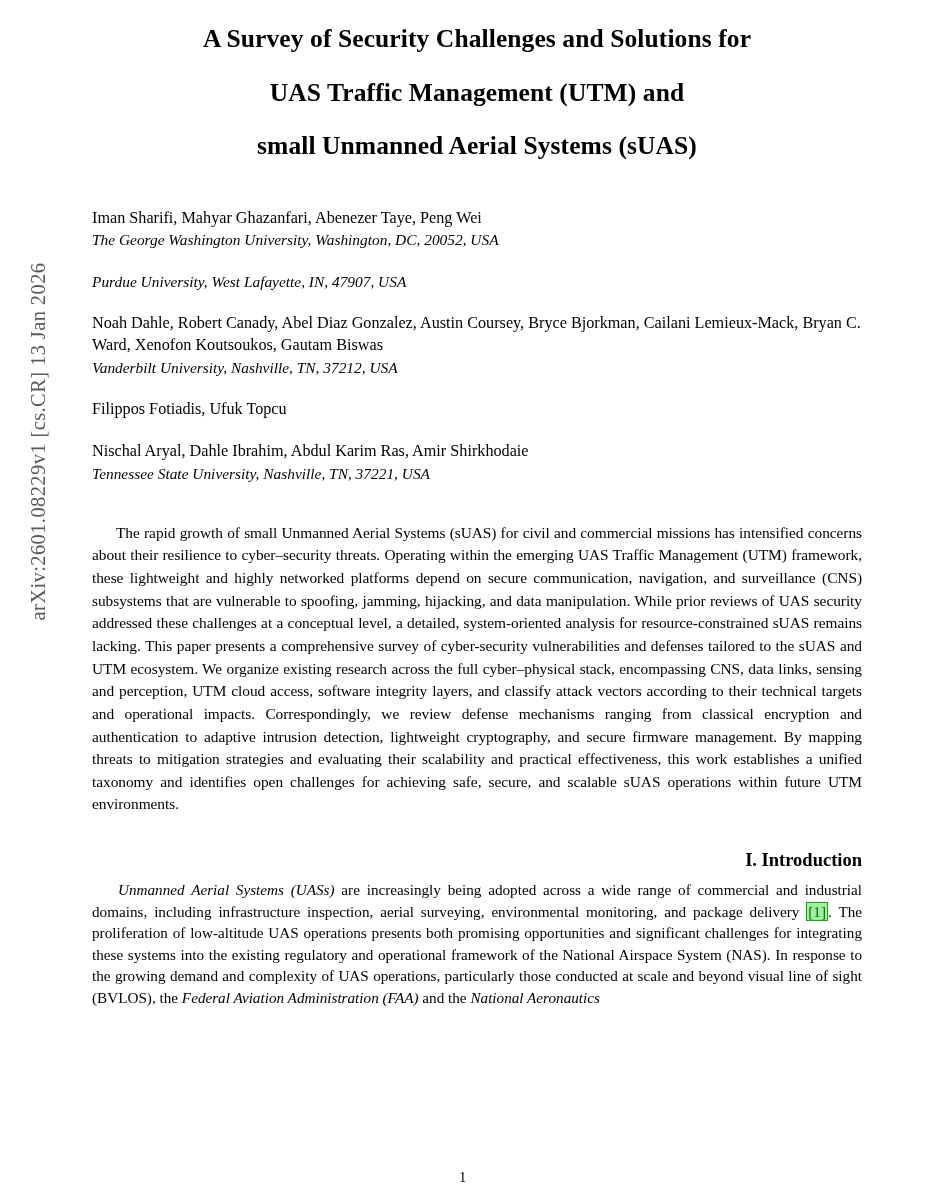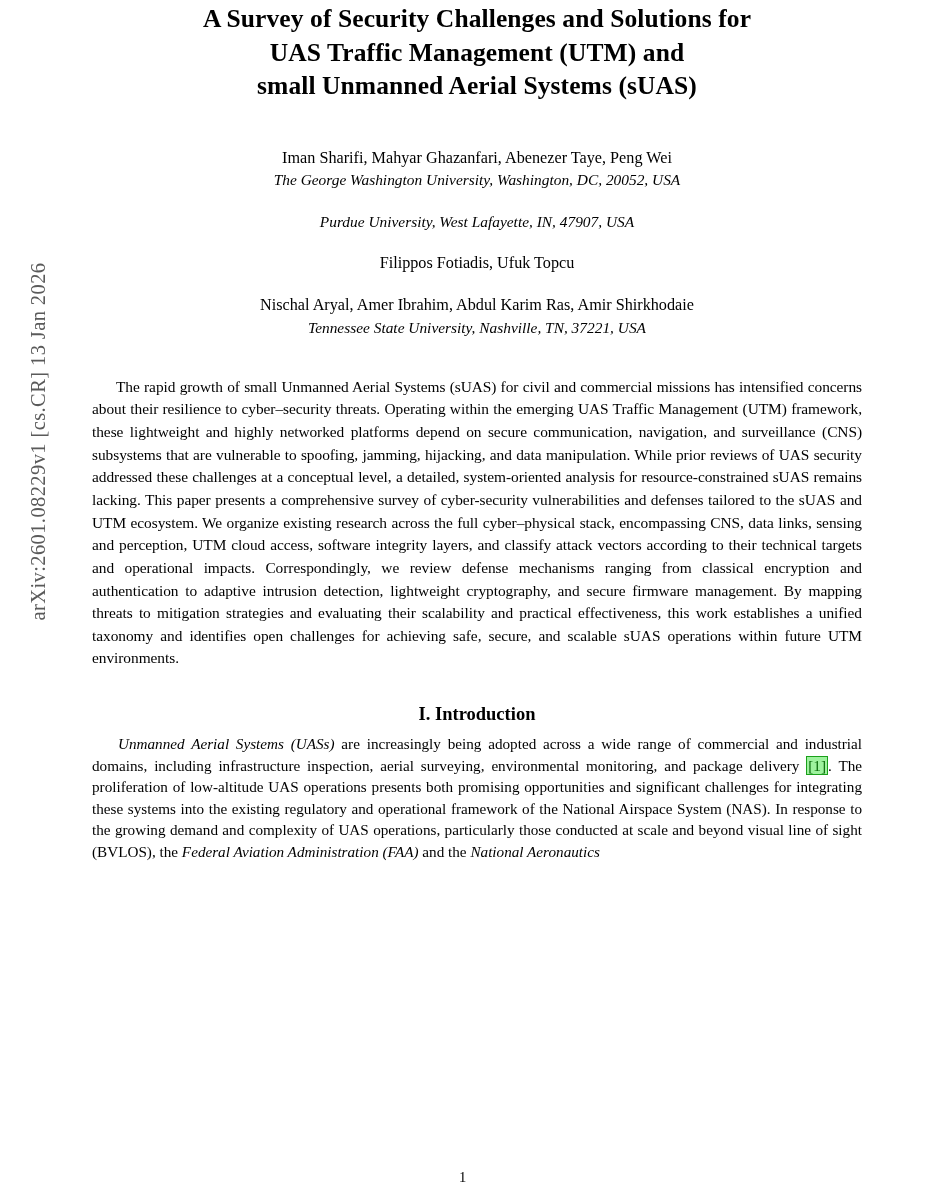--- a/index.html
+++ b/index.html
@@ -46,24 +46,25 @@
     font-size: 25.5px;
     font-weight: bold;
     text-align: center;
     line-height: 1.32;
     margin: 0;
     padding-top: 2px;
     letter-spacing: 0.1px;
   }
   .title-line {
     display: block;
+    margin-top: 20px;
   }
   .authors-block {
     margin-top: 44px;
-    text-align: center;
+    text-align: left;
   }
   .author-group {
     margin-bottom: 20px;
   }
   .author-group:last-child {
     margin-bottom: 0;
   }
   .author-names {
     font-size: 16.2px;
     line-height: 1.38;
@@ -76,21 +77,21 @@
   .abstract {
     margin-top: 38px;
     font-size: 15.4px;
     font-weight: normal;
     text-align: justify;
     line-height: 1.47;
     text-indent: 24px;
     letter-spacing: -0.05px;
   }
   h2.section-title {
-    text-align: center;
+    text-align: right;
     font-size: 18.5px;
     font-weight: bold;
     margin: 34px 0 8px 0;
   }
   .body-text {
     font-size: 15.2px;
     text-align: justify;
     line-height: 1.42;
     margin: 0;
   }
@@ -135,29 +136,33 @@
 
       <div class="author-group">
         <div class="author-names">Iman Sharifi, Mahyar Ghazanfari, Abenezer Taye, Peng Wei</div>
         <div class="author-affil">The George Washington University, Washington, DC, 20052, USA</div>
       </div>
 
       <div class="author-group">
         <div class="author-affil">Purdue University, West Lafayette, IN, 47907, USA</div>
       </div>
 
+      <div class="author-group">
+        <div class="author-names">Noah Dahle, Robert Canady, Abel Diaz Gonzalez, Austin Coursey, Bryce Bjorkman, Cailani Lemieux-Mack, Bryan C. Ward, Xenofon Koutsoukos, Gautam Biswas</div>
+        <div class="author-affil">Vanderbilt University, Nashville, TN, 37212, USA</div>
+      </div>
 
 
       <div class="author-group">
         <div class="author-names">Filippos Fotiadis, Ufuk Topcu</div>
       </div>
 
 
       <div class="author-group">
-        <div class="author-names">Nischal Aryal, Amer Ibrahim, Abdul Karim Ras, Amir Shirkhodaie</div>
+        <div class="author-names">Nischal Aryal, Dahle Ibrahim, Abdul Karim Ras, Amir Shirkhodaie</div>
         <div class="author-affil">Tennessee State University, Nashville, TN, 37221, USA</div>
       </div>
 
     </div>
 
     <div class="abstract">The rapid growth of small Unmanned Aerial Systems (sUAS) for civil and commercial missions has intensified concerns about their resilience to cyber–security threats. Operating within the emerging UAS Traffic Management (UTM) framework, these lightweight and highly networked platforms depend on secure communication, navigation, and surveillance (CNS) subsystems that are vulnerable to spoofing, jamming, hijacking, and data manipulation. While prior reviews of UAS security addressed these challenges at a conceptual level, a detailed, system-oriented analysis for resource-constrained sUAS remains lacking. This paper presents a comprehensive survey of cyber-security vulnerabilities and defenses tailored to the sUAS and UTM ecosystem. We organize existing research across the full cyber–physical stack, encompassing CNS, data links, sensing and perception, UTM cloud access, software integrity layers, and classify attack vectors according to their technical targets and operational impacts. Correspondingly, we review defense mechanisms ranging from classical encryption and authentication to adaptive intrusion detection, lightweight cryptography, and secure firmware management. By mapping threats to mitigation strategies and evaluating their scalability and practical effectiveness, this work establishes a unified taxonomy and identifies open challenges for achieving safe, secure, and scalable sUAS operations within future UTM environments.</div>
 
     <h2 class="section-title">I. Introduction</h2>
 
     <p class="body-text"><span class="indent"></span><span class="ital">Unmanned Aerial Systems (UASs)</span><span> are increasingly being adopted across a wide range of commercial and industrial domains, including infrastructure inspection, aerial surveying, environmental monitoring, and package delivery </span><span class="cite-box">[1]</span><span>. The proliferation of low-altitude UAS operations presents both promising opportunities and significant challenges for integrating these systems into the existing regulatory and operational framework of the National Airspace System (NAS). In response to the growing demand and complexity of UAS operations, particularly those conducted at scale and beyond visual line of sight (BVLOS), the </span><span class="ital">Federal Aviation Administration (FAA)</span><span> and the </span><span class="ital">National Aeronautics</span></p>

